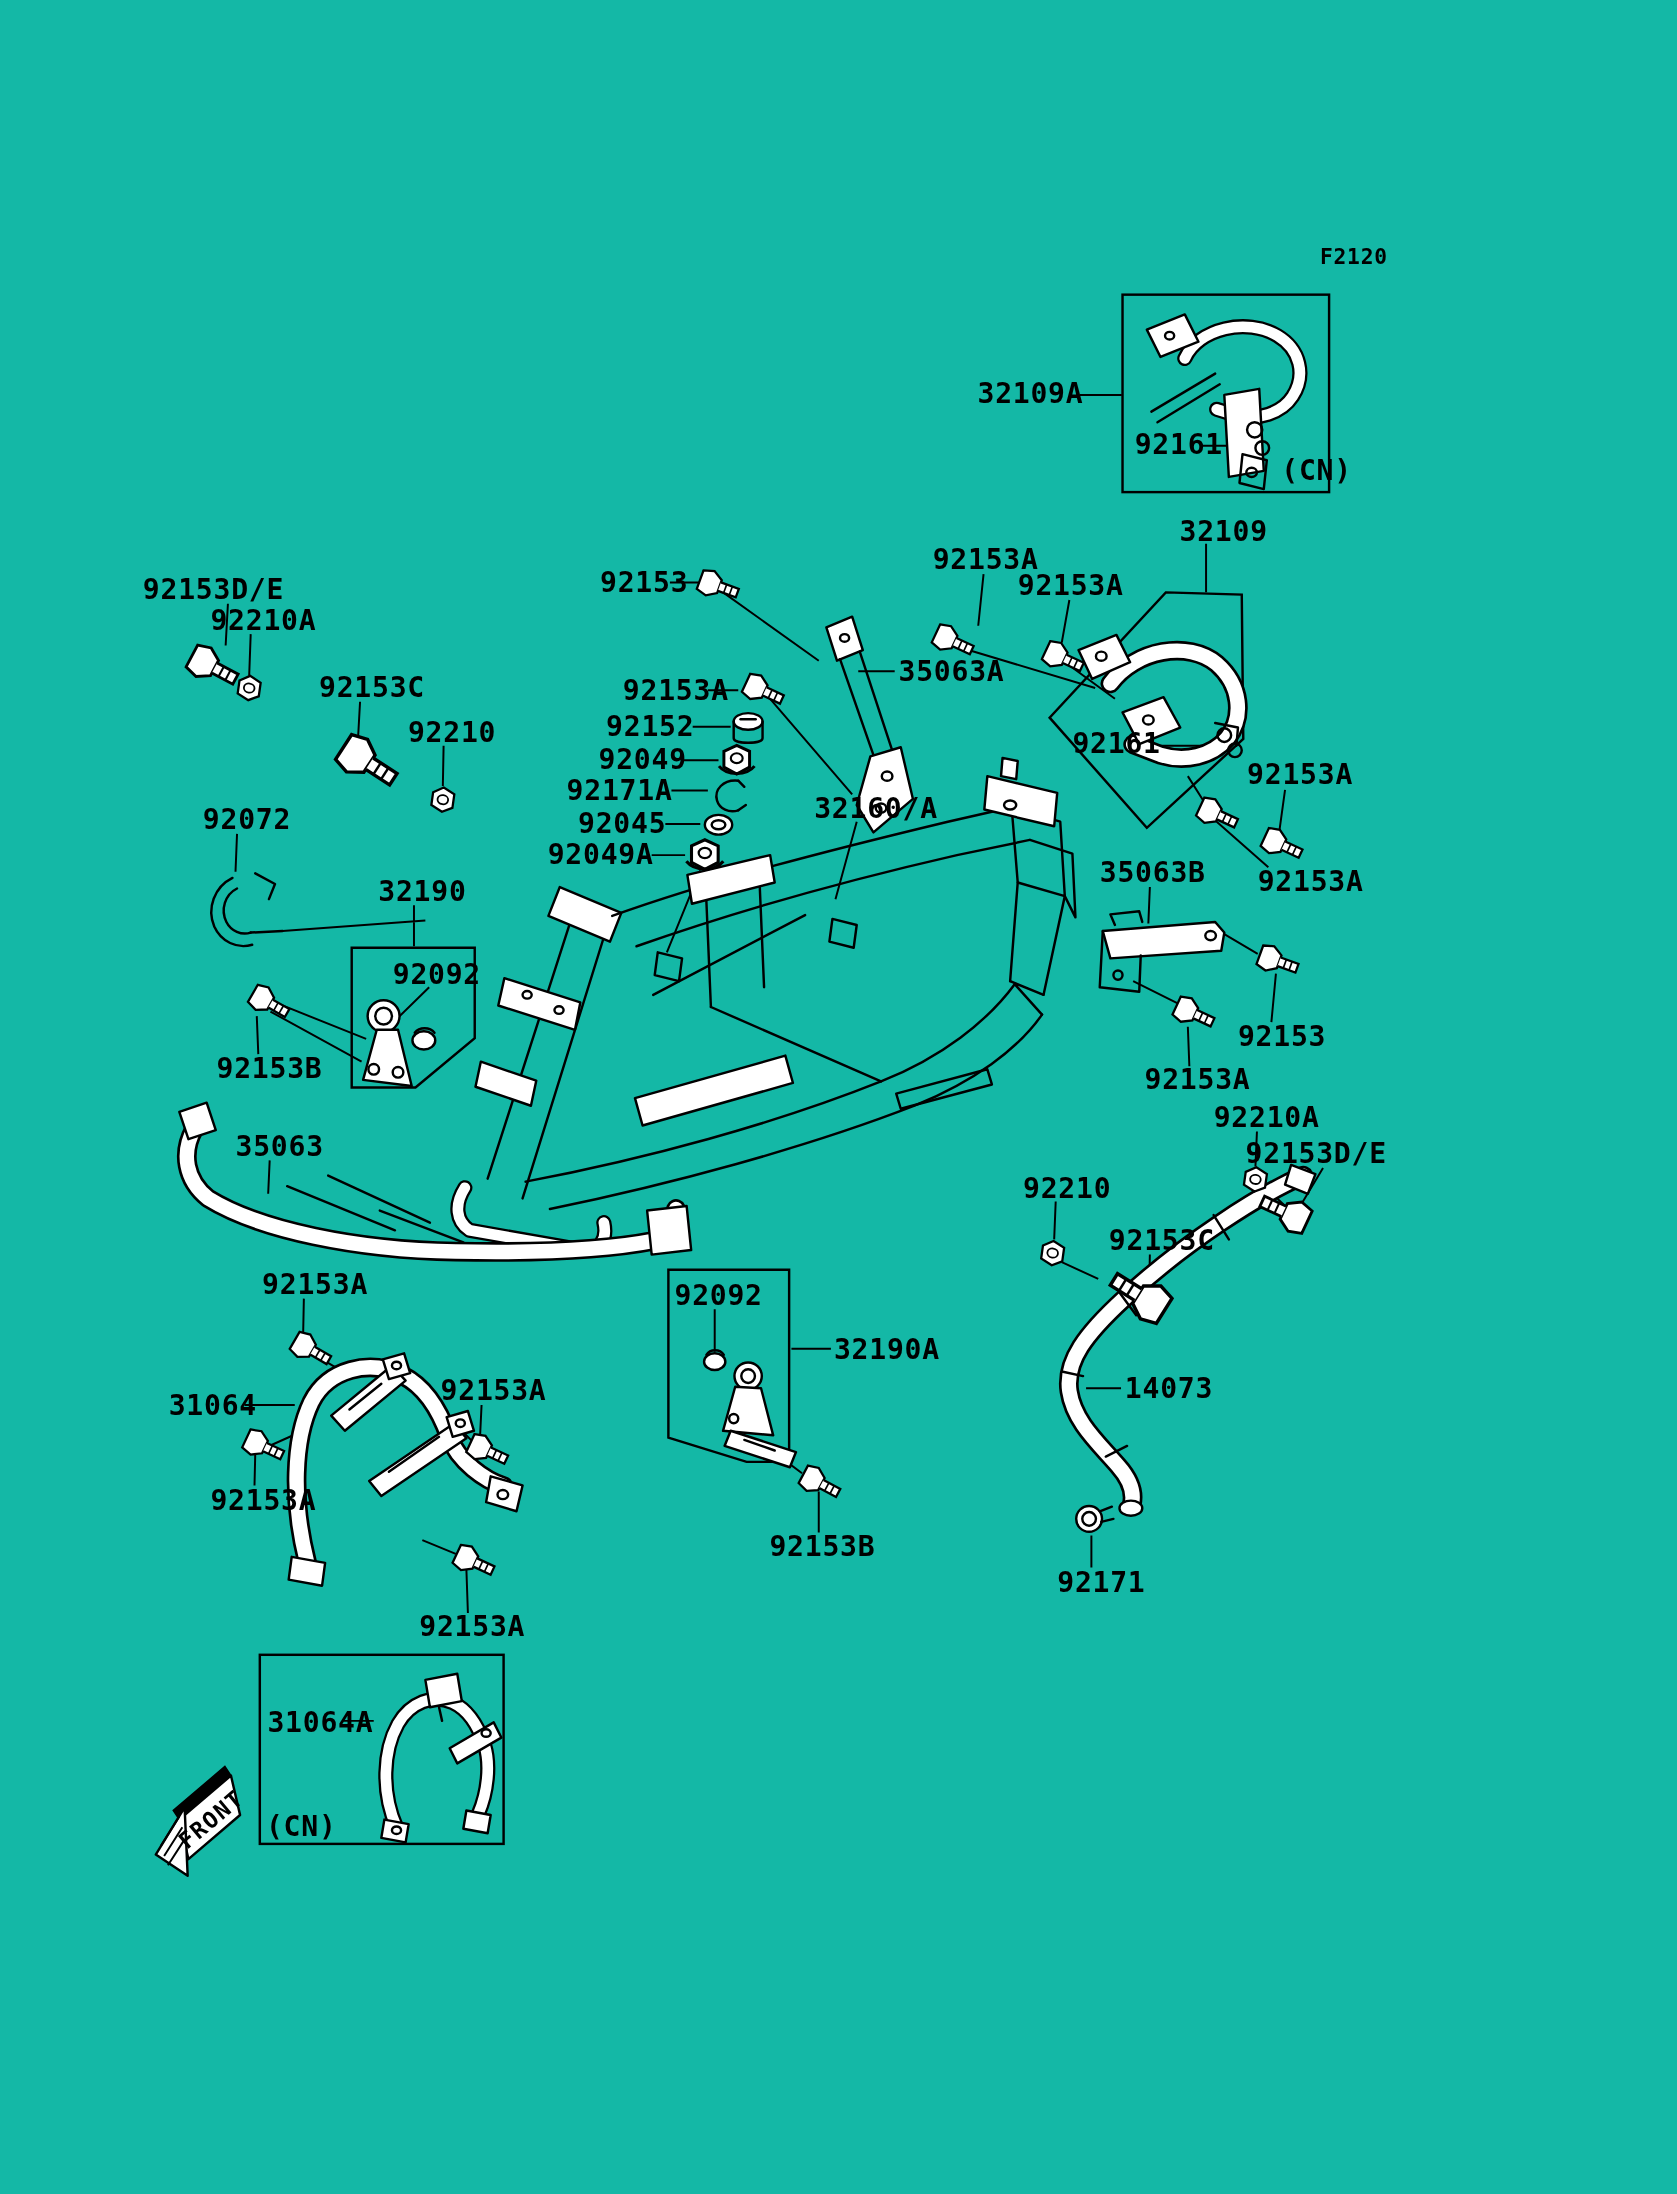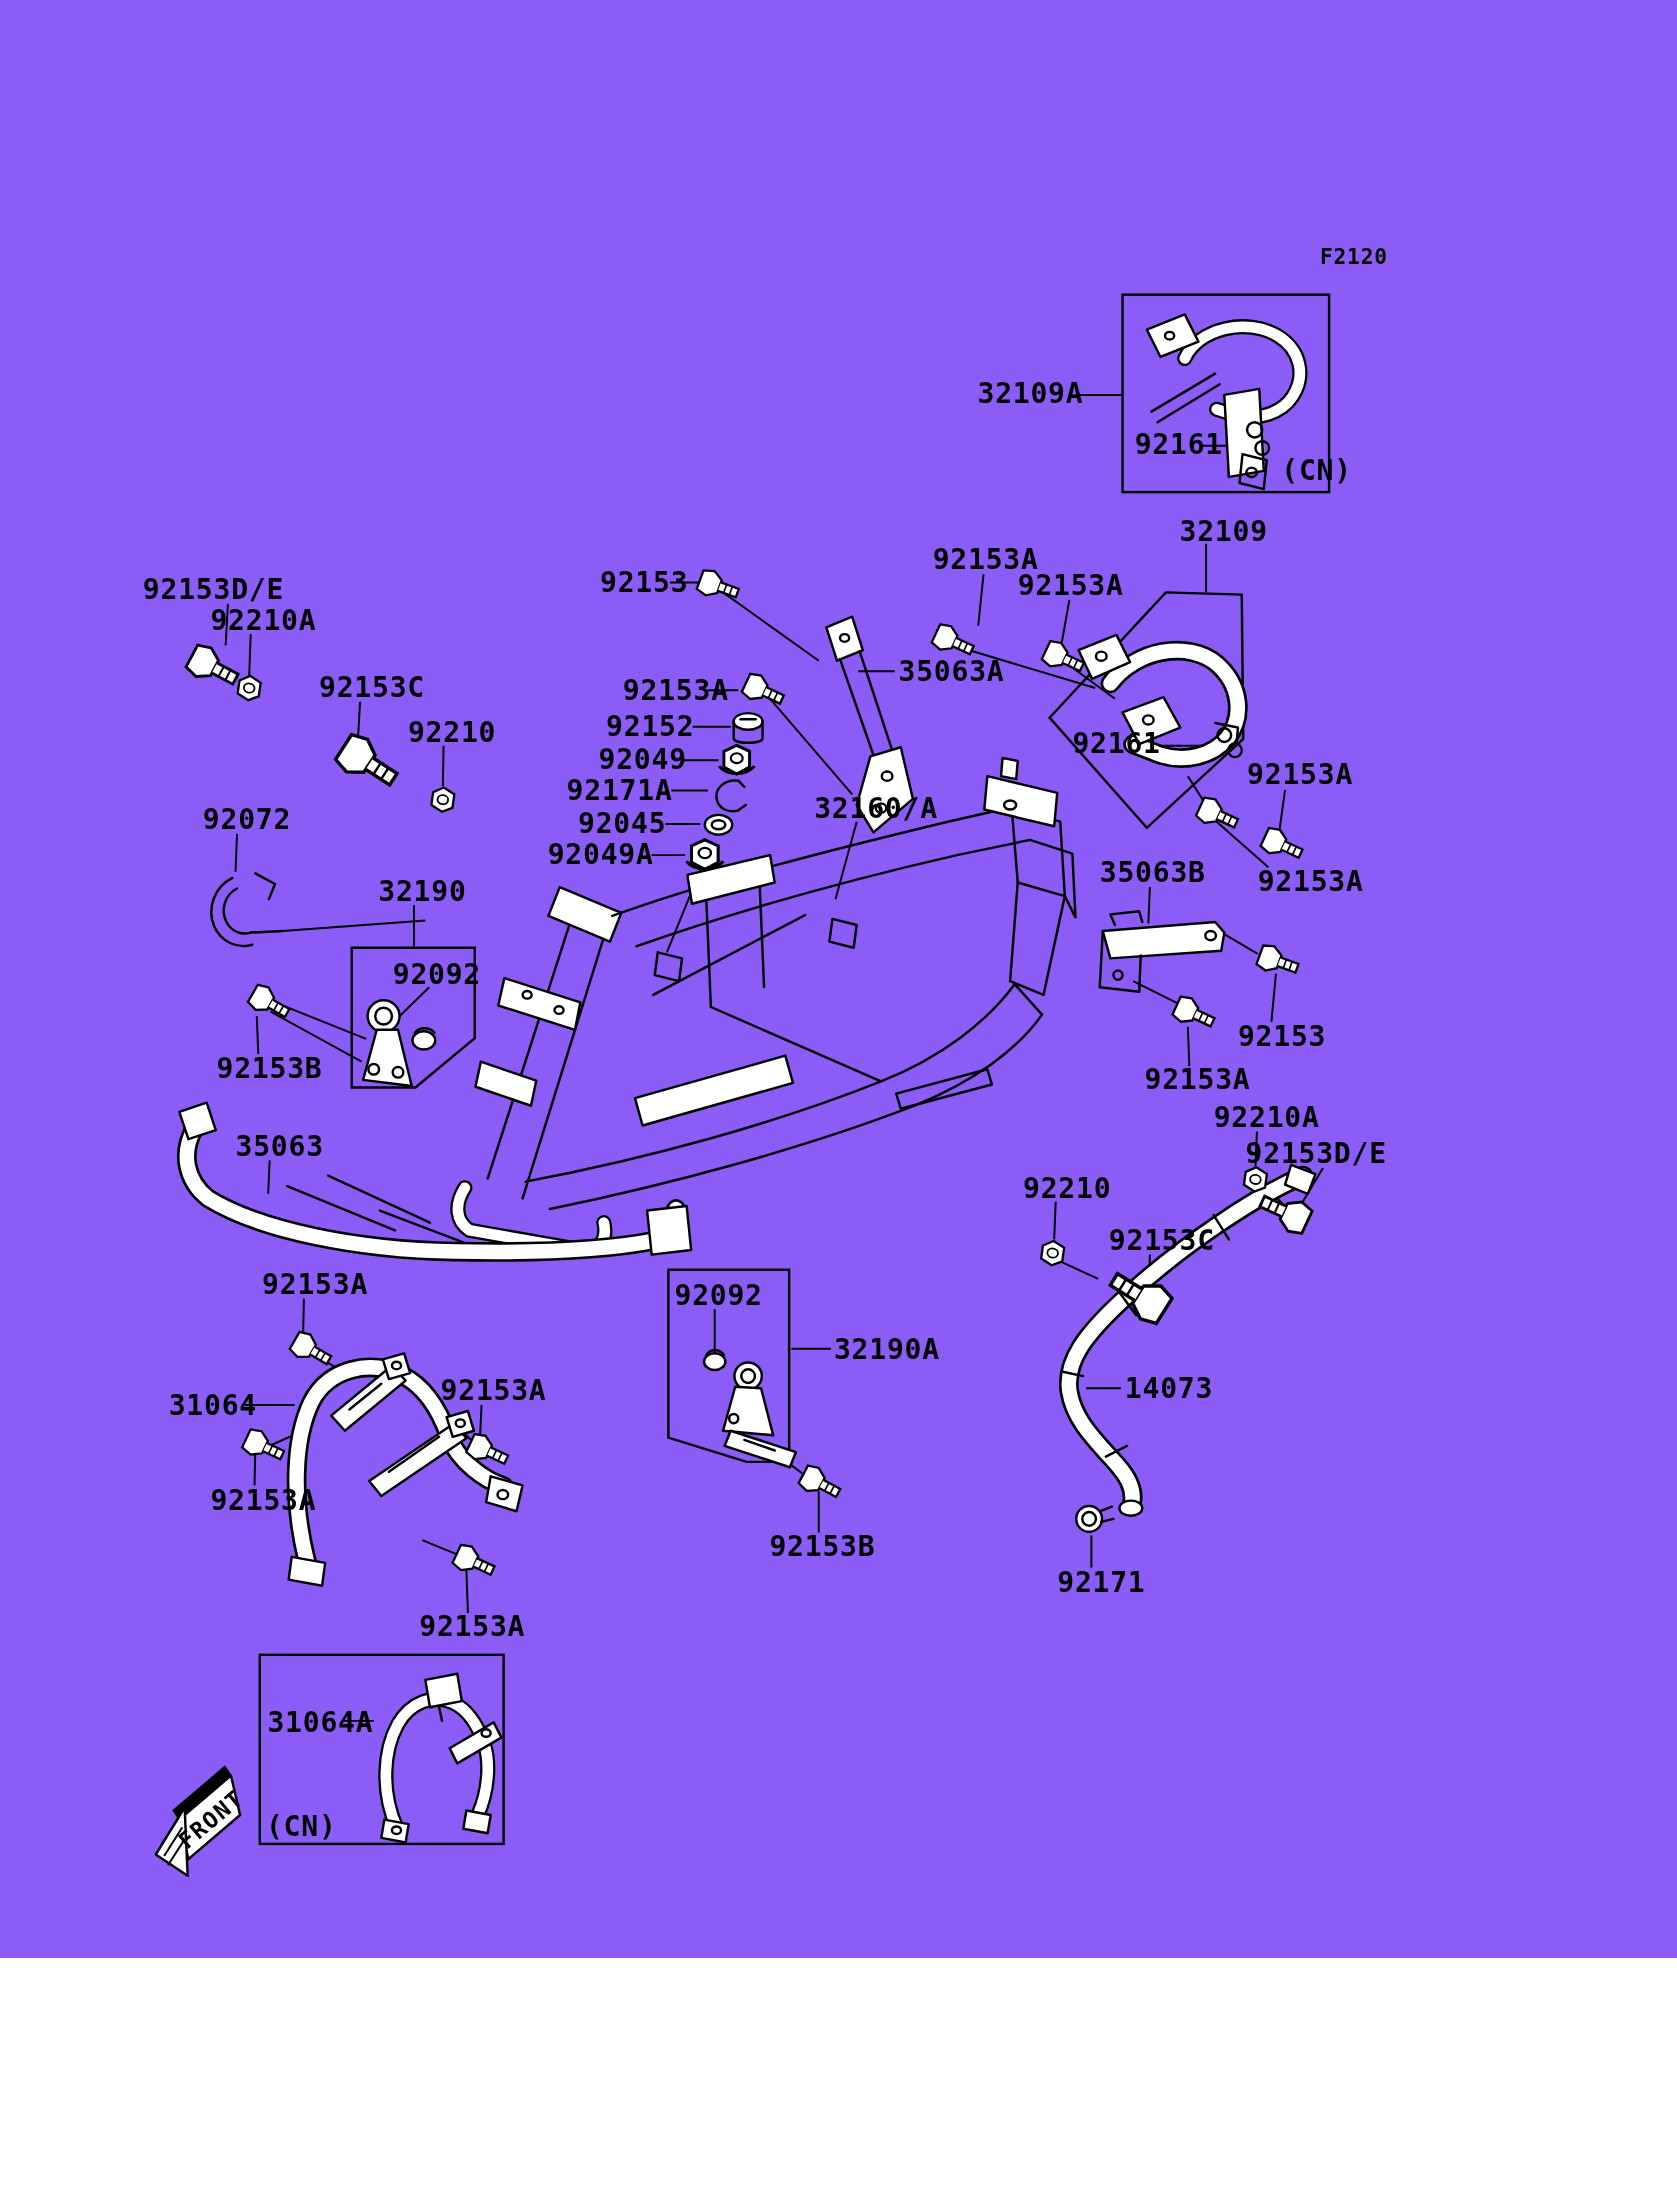--- a/index.html
+++ b/index.html
@@ -1,16 +1,16 @@
 <!DOCTYPE html>
 <html style="font-size:12px"><head>
 <meta charset="utf-8">
 <style>
   html,body{margin:0;padding:0;background:#ffffff;}
-  .stage{position:relative;width:1677px;height:1958px;background:#8b5cf6;
+  .stage{position:relative;width:1677px;height:2194px;background:#14b8a6;
          font-family:"DejaVu Sans Mono","Liberation Mono",monospace;}
   svg{position:absolute;left:0;top:0;}
   text.lbl{font-family:"DejaVu Sans Mono","Liberation Mono",monospace;
            font-weight:700;font-size:37px;fill:#000;letter-spacing:1px;}
   text.lbl-sm{font-family:"DejaVu Sans Mono","Liberation Mono",monospace;
               font-weight:700;font-size:28px;fill:#000;letter-spacing:1px;}
   text.lbl-front{font-family:"DejaVu Sans Mono","Liberation Mono",monospace;
                  font-weight:700;font-size:30px;fill:#000;letter-spacing:2px;}
   .ln{stroke:#000;stroke-width:2.6;fill:none;}
   .box{stroke:#000;stroke-width:3.2;fill:none;}

